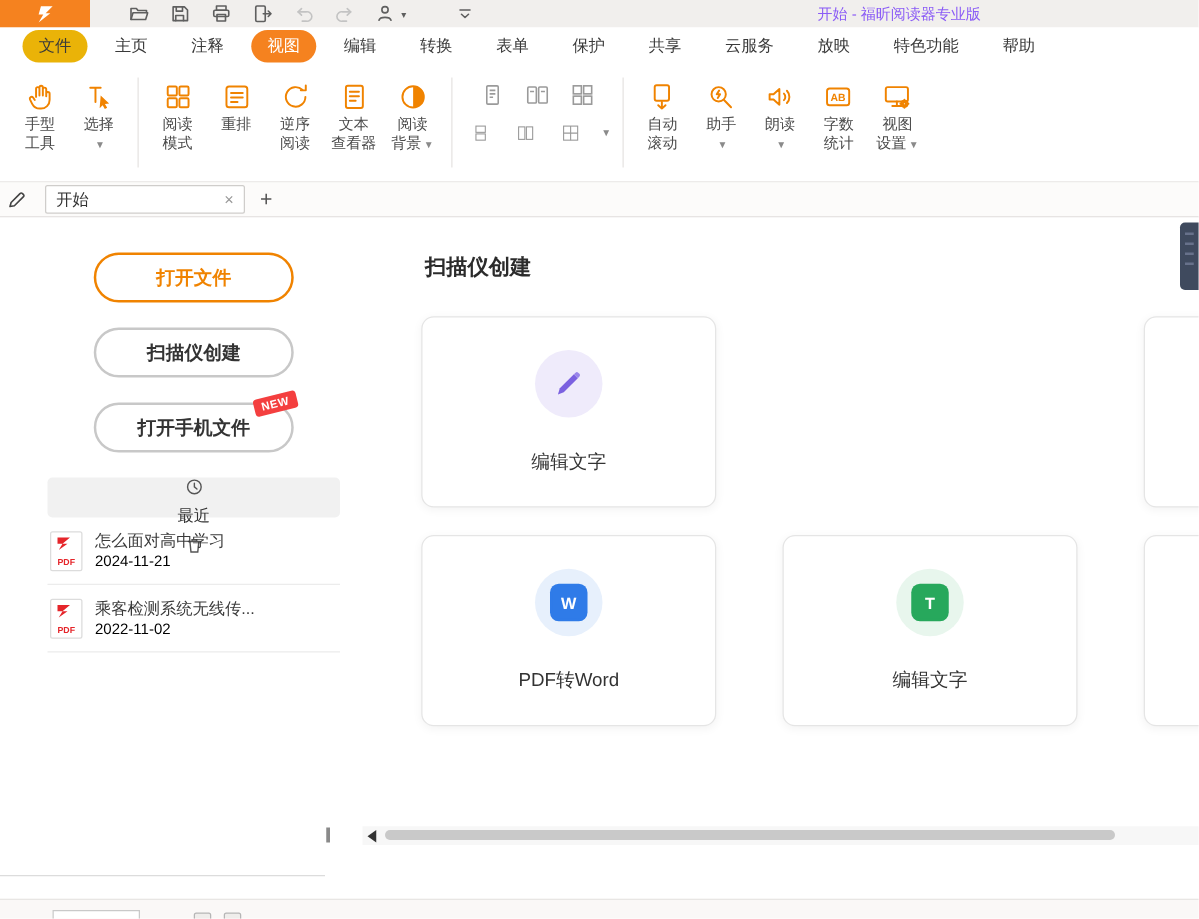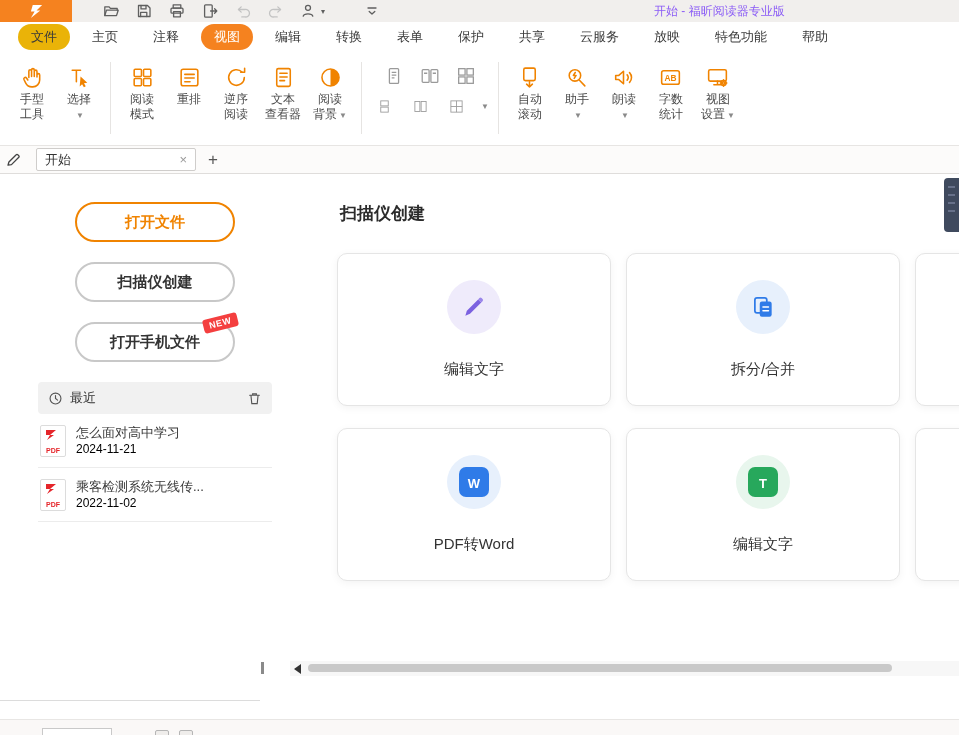--- a/index.html
+++ b/index.html
@@ -57,37 +57,37 @@
   
   .content { position:absolute; top:174px; left:0; width:959px; height:561px; background:#fff; }
   .sidebar { position:absolute; left:0; top:0; width:260px; height:561px; padding-top:28px;margin-left:25px; }
   .sbtn { width:160px; height:40px; margin:0 auto 20px; border-radius:20px; background:#fff;
     display:flex; align-items:center; justify-content:center; font-size:15px; font-weight:bold;
     border:2px solid #C8C8C8; color:#333; position:relative; }
   .sbtn.primary { border-color:#F08300; color:#F08300; }
   .badge { position:absolute; top:-8px; right:-4px; background:#F43F3F; color:#fff; font-size:9px;
     font-weight:bold; padding:2px 6px; border-radius:3px; transform:rotate(-14deg); letter-spacing:.5px; }
   .recent-head { margin:15px 13px 0; height:32px; background:#F1F1F1; border-radius:4px;
-    display:flex; align-items:center; padding:0 10px; gap:7px; }
+    display:flex; align-items:center; padding:0 10px; gap:7px;flex-direction:column; }
   .recent-title { font-size:13px; color:#333; flex:1; }
   .ic14 { width:15px; height:15px; color:#555; }
   .ic14 svg { width:15px; height:15px; stroke:currentColor; fill:none; stroke-width:1.2; stroke-linecap:round; }
   .ritem { display:flex; align-items:flex-end; gap:10px; margin:0 13px; padding:10px 2px; border-bottom:1px solid #ECECEC; }
   .pdfico { width:26px; height:32px; border:1px solid #DCDCDC; border-radius:2px; background:#fff;
     position:relative; flex:0 0 auto; }
   .pdfico svg { position:absolute; top:3px; left:4px; width:16px; height:12px; }
   .pdfico .pdftxt { position:absolute; bottom:2px; width:100%; text-align:center; font-size:7px;
     font-weight:bold; color:#E5252A; }
   .rname { font-size:13px; color:#3A3A3A; line-height:17px; white-space:nowrap; overflow:hidden; }
   .rdate { font-size:12px; color:#000000; line-height:16px; }
   .sidebar-line { position:absolute; top:526px; left:0; width:260px; border-top:1px solid #DCDCDC; }
 
   .main { position:absolute; left:260px; top:0; width:699px; height:561px; overflow:hidden; }
   .section-title { position:absolute; left:80px; top:28px; font-size:17px; font-weight:600; color:#2B2B2B; }
-  .card { position:absolute; width:274px; height:153px; background:#fff; border:1px solid #E5E5E5;
+  .card { position:absolute; width:236px; height:153px; background:#fff; border:1px solid #E5E5E5;
     border-radius:10px; box-shadow:0 2px 8px rgba(0,0,0,.05); display:flex; flex-direction:column; align-items:center; padding-top:26px; }
   .cicon { width:54px; height:54px; border-radius:50%; display:flex; align-items:center; justify-content:center; }
   .clabel { margin-top:26px; font-size:15px; color:#333; }
   .sq { width:30px; height:30px; border-radius:7px; display:flex; align-items:center; justify-content:center;
     color:#fff; font-weight:bold; font-size:16px; }
 
   
   .navwidget { position:absolute; top:178px; right:0; width:15px; height:54px; background:#3F4A5E;
     border-radius:4px 0 0 4px; padding-top:8px; }
   .navwidget div { width:7px; height:2px; background:#67718A; margin:0 auto 6px; }
@@ -448,30 +448,20 @@
     <div class="card" style="left:77px; top:79px;">
       <span class="cicon" style="background:#EFEBFB">
         <svg width="26" height="26" viewBox="0 0 24 24">
             <path d="M4 20l1.4-4.6L15.8 5l2.9 2.9L8.3 18.3 4 20z" fill="#7B61E0"></path>
             <path d="M15.8 5l2.9 2.9 1.2-1.2a1.4 1.4 0 000-2l-.9-.9a1.4 1.4 0 00-2 0z" fill="#9A86EA"></path>
           </svg>
       </span>
       <span class="clabel">编辑文字</span>
     </div>
 
-    <div class="card" style="left:366px; top:79px;">
-      <span class="cicon" style="background:#E7F0FC">
-        <svg width="26" height="26" viewBox="0 0 24 24">
-            <rect x="4.5" y="3.5" width="11" height="14" rx="2" fill="none" stroke="#2F7BE8" stroke-width="1.6"></rect>
-            <rect x="9" y="7" width="11" height="14" rx="2" fill="#2F7BE8"></rect>
-            <path d="M12 12h5M12 15.5h5" stroke="#fff" stroke-width="1.5" stroke-linecap="round"></path>
-          </svg>
-      </span>
-      <span class="clabel">拆分/合并</span>
-    </div>
 
     <div class="card" style="left:77px; top:254px;">
       <span class="cicon" style="background:#E7F0FC">
         <span class="sq" style="background:#2F7BE8">
           <svg width="30" height="30" viewBox="0 0 30 30">
               <rect x="2" y="2" width="26" height="26" rx="6" fill="#2F7BE8"></rect>
               <text x="15" y="20.5" text-anchor="middle" font-size="13" font-weight="bold" fill="#fff">W</text>
             </svg>
         </span>
       </span>

